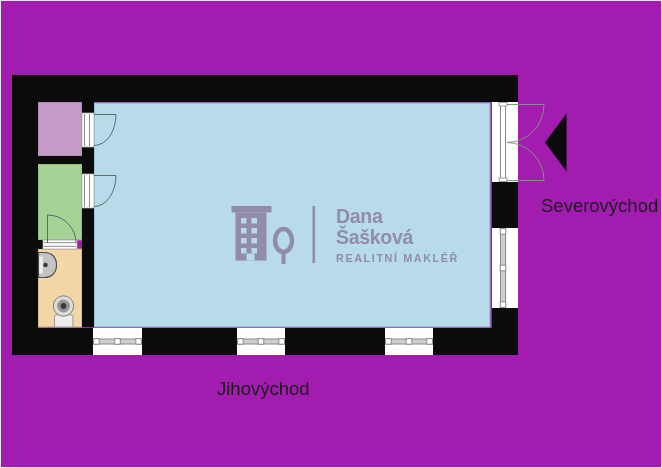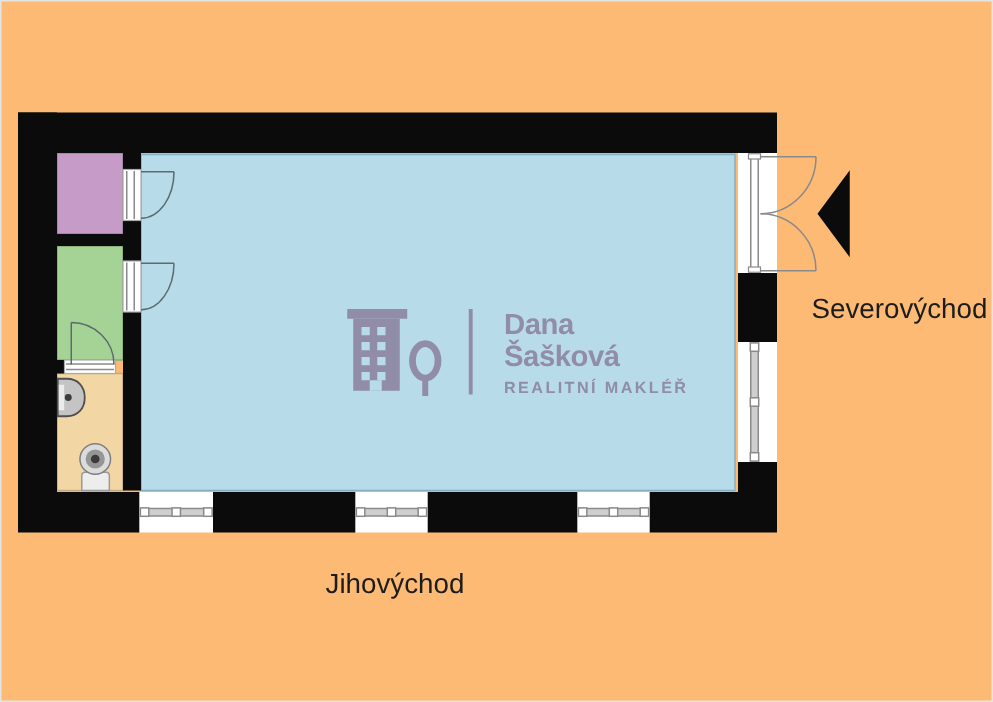--- a/index.html
+++ b/index.html
@@ -1,20 +1,20 @@
 <!DOCTYPE html>
 <html><head>
 <meta charset="utf-8">
 <style>
   html, body { margin: 0; padding: 0; background: #ffffff; }
   .canvas {
     position: relative;
     width: 662px;
     height: 468px;
-    background: #fdba74;
+    background: #a21caf;
     box-shadow: inset 0 0 0 1px #e4e4e4;
     font-family: "Liberation Sans", sans-serif;
     overflow: hidden;
   }
   svg { display: block; }
   .dir-label { font-size: 18.5px; fill: #1c1c1c; font-family: "Liberation Sans", sans-serif; }
   .logo-name { font-size: 19.5px; font-weight: bold; fill: #8e86a3; font-family: "Liberation Sans", sans-serif; letter-spacing: -0.3px; }
   .logo-tag  { font-size: 10.8px; font-weight: bold; fill: #8e86a3; letter-spacing: 1.6px; font-family: "Liberation Sans", sans-serif; }
   .wall { fill: #0b0b0b; }
   .frame-line { stroke: #8a8a8a; stroke-width: 1; fill: none; }

